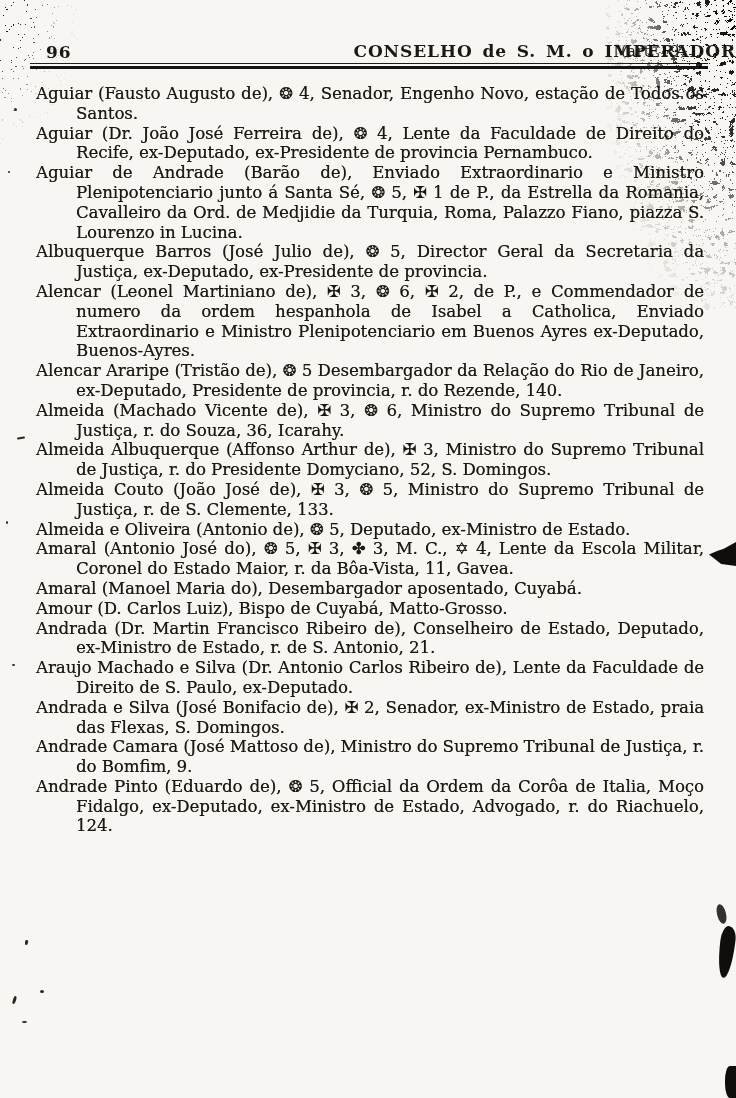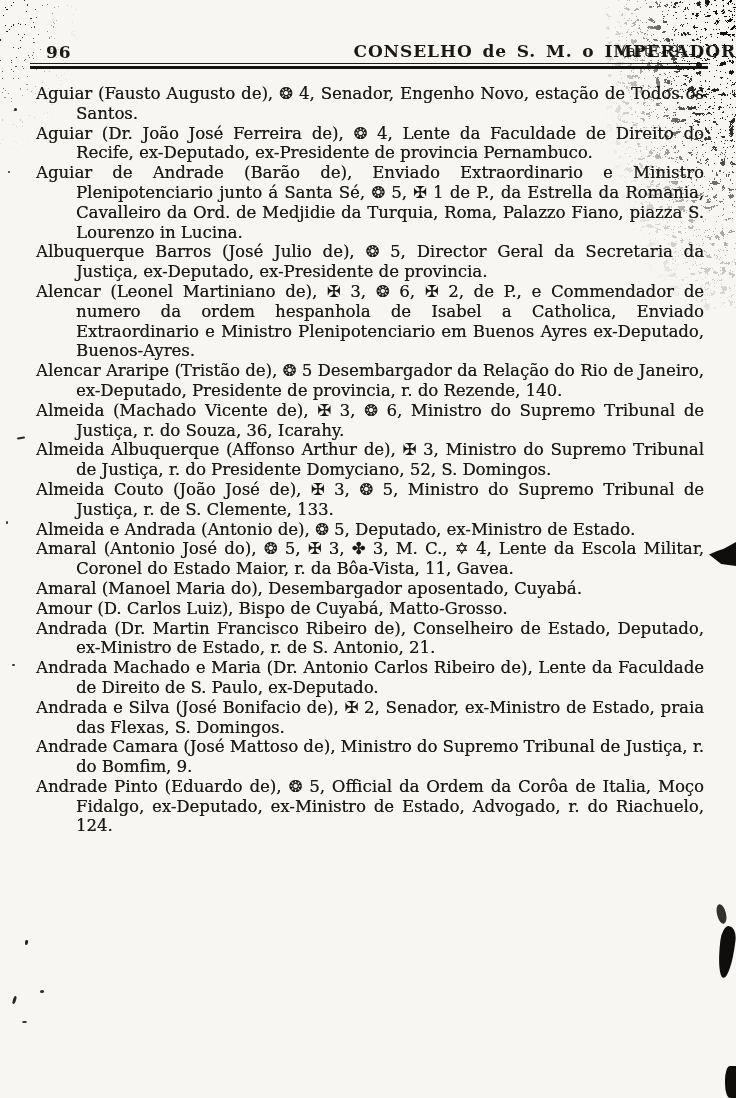--- a/index.html
+++ b/index.html
@@ -73,26 +73,26 @@
   <div class="entries">
       <p class="entry"><span class="entry-name">Aguiar (Fausto Augusto de)</span><span class="entry-details">, ❂ 4, Senador, Engenho Novo, estação de Todos os Santos.</span></p>
       <p class="entry"><span class="entry-name">Aguiar (Dr. João José Ferreira de)</span><span class="entry-details">, ❂ 4, Lente da Faculdade de Direito do Recife, ex-Deputado, ex-Presidente de provincia Pernambuco.</span></p>
       <p class="entry"><span class="entry-name">Aguiar de Andrade (Barão de)</span><span class="entry-details">, Enviado Extraordinario e Ministro Plenipotenciario junto á Santa Sé, ❂ 5, ✠ 1 de P., da Estrella da Romania, Cavalleiro da Ord. de Medjidie da Turquia, Roma, Palazzo Fiano, piazza S. Lourenzo in Lucina.</span></p>
       <p class="entry"><span class="entry-name">Albuquerque Barros (José Julio de)</span><span class="entry-details">, ❂ 5, Director Geral da Secretaria da Justiça, ex-Deputado, ex-Presidente de provincia.</span></p>
       <p class="entry"><span class="entry-name">Alencar (Leonel Martiniano de)</span><span class="entry-details">, ✠ 3, ❂ 6, ✠ 2, de P., e Commendador de numero da ordem hespanhola de Isabel a Catholica, Enviado Extraordinario e Ministro Plenipotenciario em Buenos Ayres ex-Deputado, Buenos-Ayres.</span></p>
       <p class="entry"><span class="entry-name">Alencar Araripe (Tristão de)</span><span class="entry-details">, ❂ 5 Desembargador da Relação do Rio de Janeiro, ex-Deputado, Presidente de provincia, r. do Rezende, 140.</span></p>
       <p class="entry"><span class="entry-name">Almeida (Machado Vicente de)</span><span class="entry-details">, ✠ 3, ❂ 6, Ministro do Supremo Tribunal de Justiça, r. do Souza, 36, Icarahy.</span></p>
       <p class="entry"><span class="entry-name">Almeida Albuquerque (Affonso Arthur de)</span><span class="entry-details">, ✠ 3, Ministro do Supremo Tribunal de Justiça, r. do Presidente Domyciano, 52, S. Domingos.</span></p>
       <p class="entry"><span class="entry-name">Almeida Couto (João José de)</span><span class="entry-details">, ✠ 3, ❂ 5, Ministro do Supremo Tribunal de Justiça, r. de S. Clemente, 133.</span></p>
-      <p class="entry"><span class="entry-name">Almeida e Andrada (Antonio de)</span><span class="entry-details">, ❂ 5, Deputado, ex-Ministro de Estado.</span></p>
+      <p class="entry"><span class="entry-name">Almeida e Oliveira (Antonio de)</span><span class="entry-details">, ❂ 5, Deputado, ex-Ministro de Estado.</span></p>
       <p class="entry"><span class="entry-name">Amaral (Antonio José do)</span><span class="entry-details">, ❂ 5, ✠ 3, ✤ 3, M. C., ✡ 4, Lente da Escola Militar, Coronel do Estado Maior, r. da Bôa-Vista, 11, Gavea.</span></p>
       <p class="entry"><span class="entry-name">Amaral (Manoel Maria do)</span><span class="entry-details">, Desembargador aposentado, Cuyabá.</span></p>
       <p class="entry"><span class="entry-name">Amour (D. Carlos Luiz)</span><span class="entry-details">, Bispo de Cuyabá, Matto-Grosso.</span></p>
       <p class="entry"><span class="entry-name">Andrada (Dr. Martin Francisco Ribeiro de)</span><span class="entry-details">, Conselheiro de Estado, Deputado, ex-Ministro de Estado, r. de S. Antonio, 21.</span></p>
-      <p class="entry"><span class="entry-name">Andrada Machado e Maria (Dr. Antonio Carlos Ribeiro de)</span><span class="entry-details">, Lente da Faculdade de Direito de S. Paulo, ex-Deputado.</span></p>
+      <p class="entry"><span class="entry-name">Araujo Machado e Silva (Dr. Antonio Carlos Ribeiro de)</span><span class="entry-details">, Lente da Faculdade de Direito de S. Paulo, ex-Deputado.</span></p>
       <p class="entry"><span class="entry-name">Andrada e Silva (José Bonifacio de)</span><span class="entry-details">, ✠ 2, Senador, ex-Ministro de Estado, praia das Flexas, S. Domingos.</span></p>
       <p class="entry"><span class="entry-name">Andrade Camara (José Mattoso de)</span><span class="entry-details">, Ministro do Supremo Tribunal de Justiça, r. do Bomfim, 9.</span></p>
       <p class="entry"><span class="entry-name">Andrade Pinto (Eduardo de)</span><span class="entry-details">, ❂ 5, Official da Ordem da Corôa de Italia, Moço Fidalgo, ex-Deputado, ex-Ministro de Estado, Advogado, r. do Riachuelo, 124.</span></p>
     </div>
 
   <svg class="noise" style="left:0;top:0" width="80" height="150" viewBox="0 0 80 150">
     <defs>
       <filter id="f-tl" x="0" y="0" width="100%" height="100%">
         <feTurbulence type="turbulence" baseFrequency="0.45" numOctaves="3" seed="9" stitchTiles="stitch"></feTurbulence>
         <feColorMatrix type="matrix" values="0 0 0 0 0  0 0 0 0 0  0 0 0 0 0  0 0 0 1 0"></feColorMatrix>

